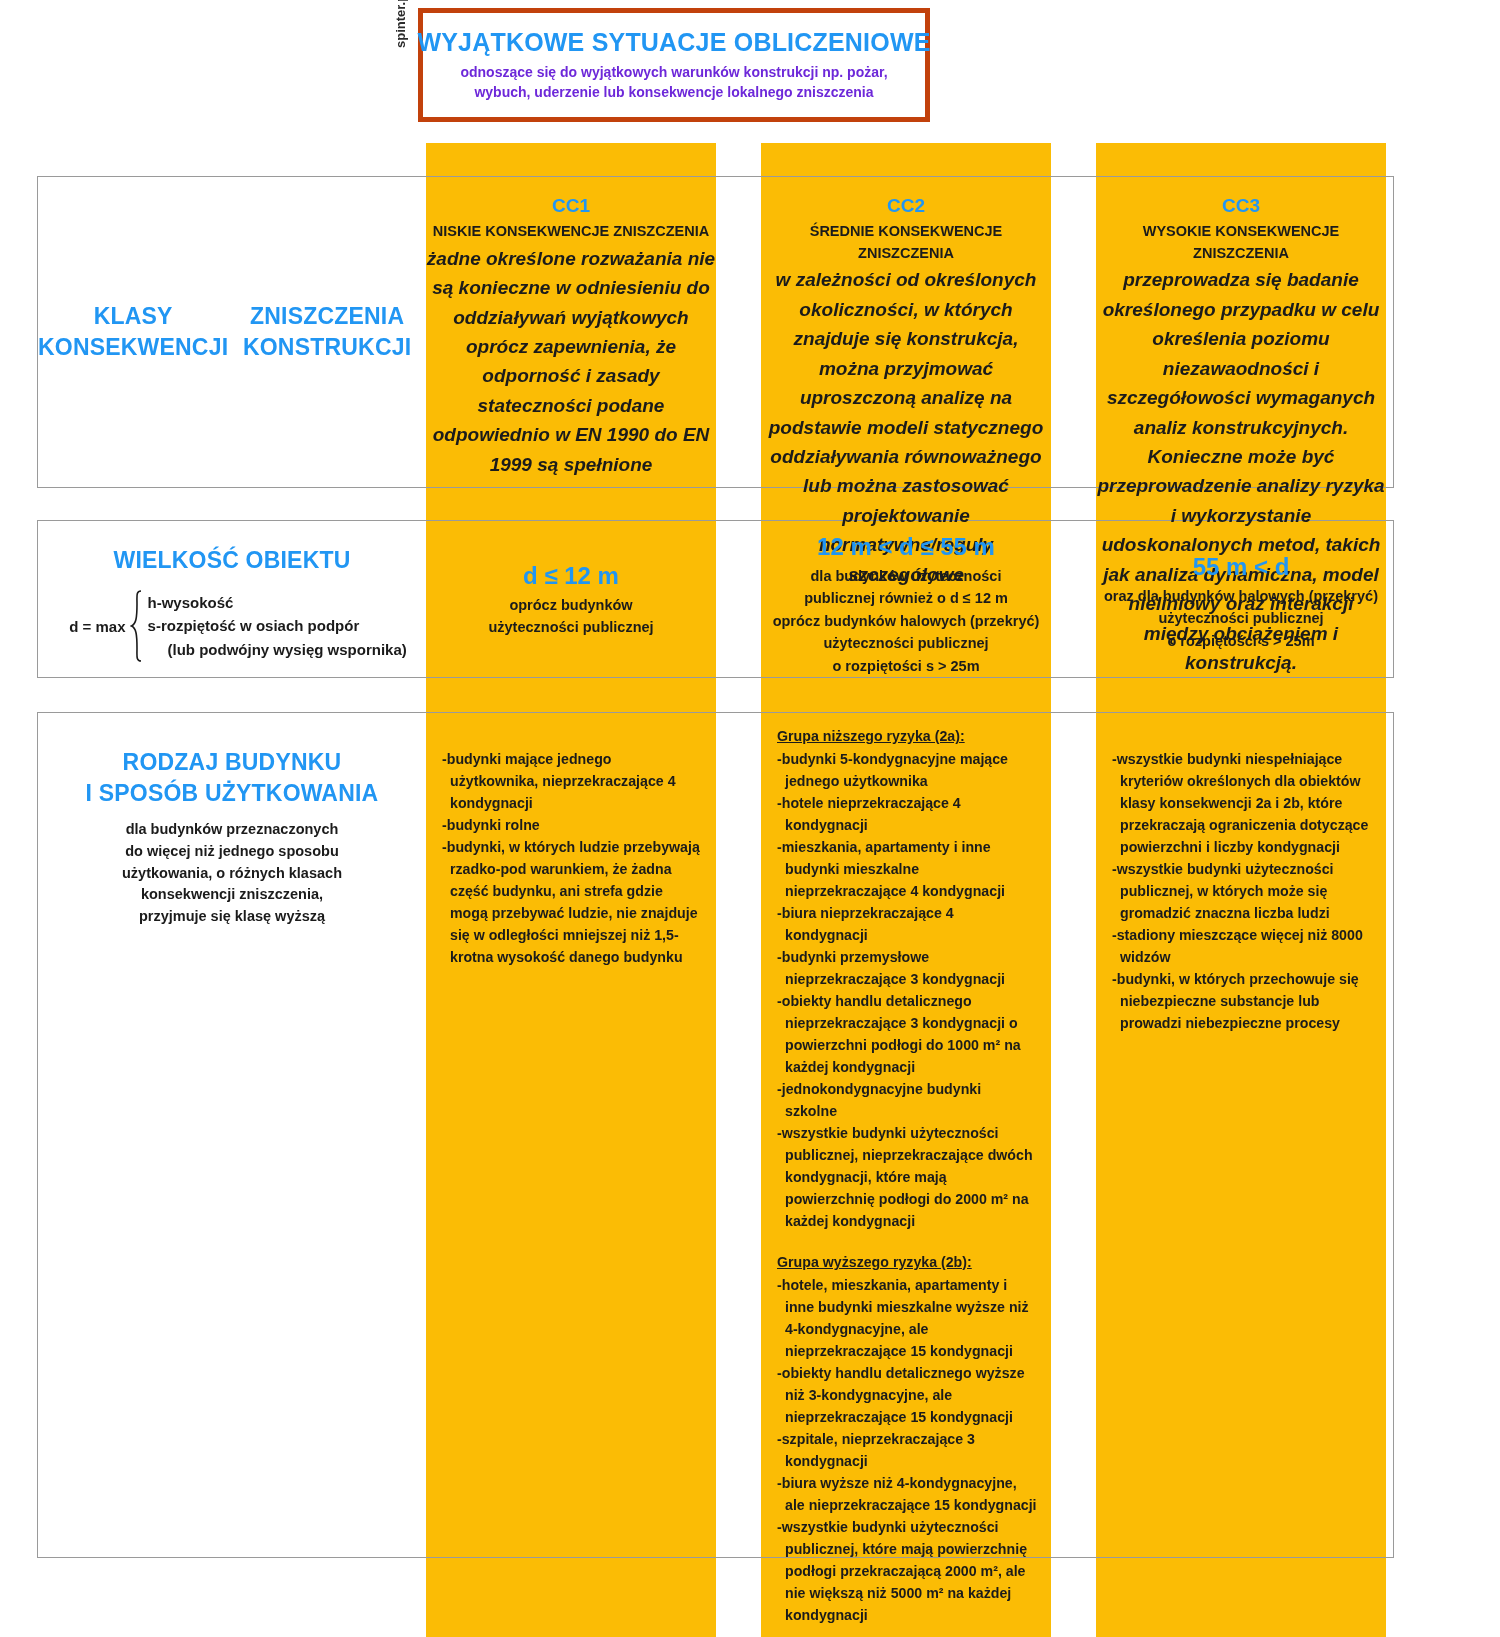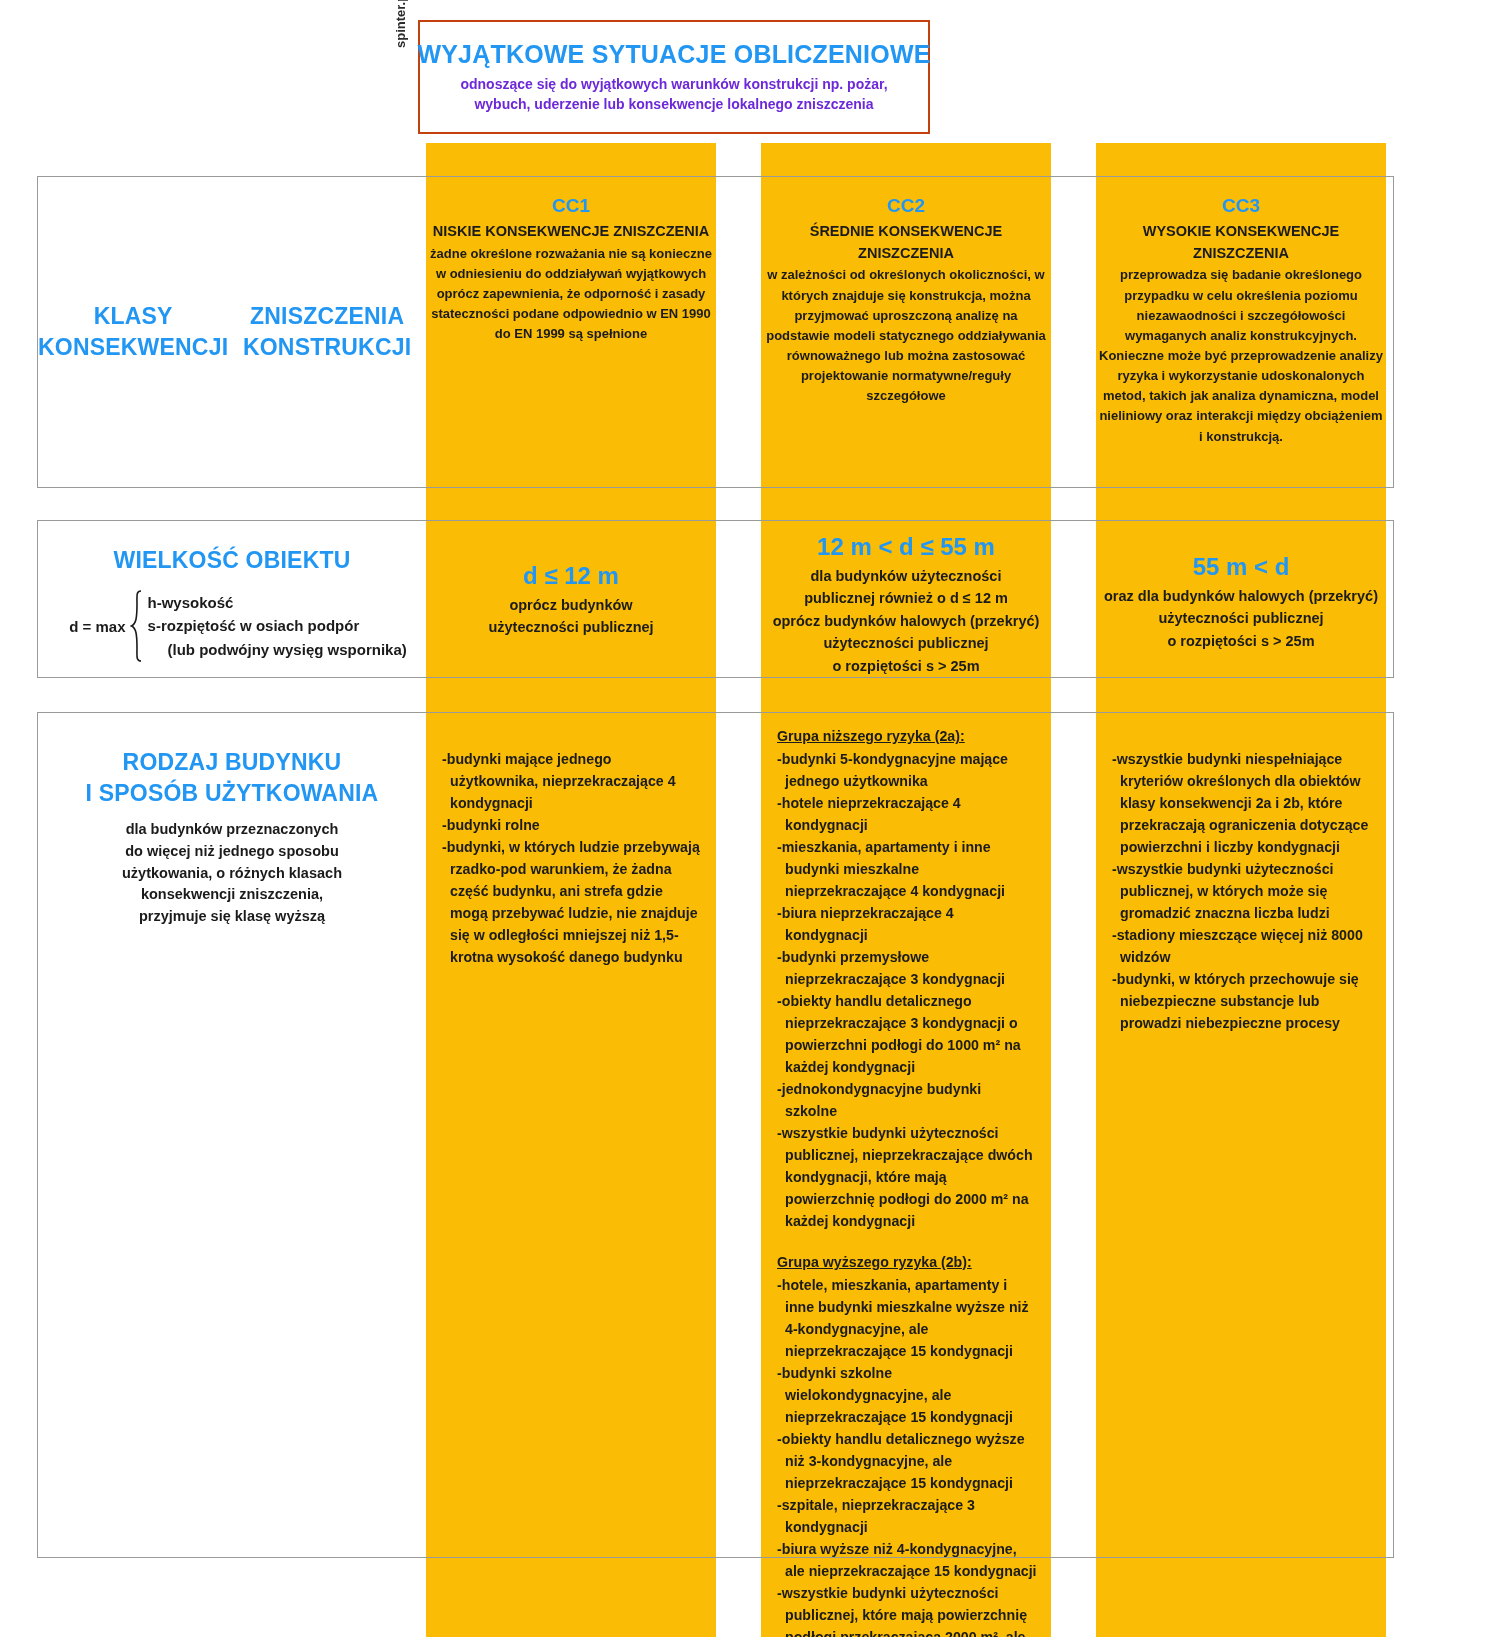--- a/index.html
+++ b/index.html
@@ -28,29 +28,28 @@
   #band-cc2 { left: 761px; height: 1494px; }
   #band-cc3 { left: 1096px; height: 1494px; }
 
   
   #title-box {
     position: absolute;
     left: 418px;
     top: 8px;
     width: 512px;
     height: 114px;
-    border: 2px solid #c2410c;
+    border: 5px solid #c2410c;
     background: #ffffff;
     z-index: 4;
     box-sizing: border-box;
     display: flex;
     flex-direction: column;
     align-items: center;
     justify-content: center;
-    margin-top: 12px;
   }
   #title-main {
     color: #2196F3;
     font-weight: bold;
     font-size: 25px;
     letter-spacing: 0.2px;
     margin-bottom: 5px;
     text-align: center;
     white-space: nowrap;
   }
@@ -166,22 +165,23 @@
     margin-bottom: 4px;
   }
   .cc-caption {
     font-weight: bold;
     font-size: 14.5px;
     line-height: 1.5;
     margin-bottom: 1px;
   }
   .cc-body {
     font-weight: bold;
-    font-size: 13px;
+    font-size: 19px;
     line-height: 1.55;
+    font-style: italic;
   }
 
   .size-value {
     color: #2196F3;
     font-weight: bold;
     font-size: 24px;
     line-height: 1.2;
     margin-bottom: 3px;
   }
   .size-body {
@@ -314,21 +314,20 @@
   <p class="li">-hotele nieprzekraczające 4 kondygnacji</p>
   <p class="li">-mieszkania, apartamenty i inne budynki mieszkalne nieprzekraczające 4 kondygnacji</p>
   <p class="li">-biura nieprzekraczające 4 kondygnacji</p>
   <p class="li">-budynki przemysłowe nieprzekraczające 3 kondygnacji</p>
   <p class="li">-obiekty handlu detalicznego nieprzekraczające 3 kondygnacji o powierzchni podłogi do 1000 m² na każdej kondygnacji</p>
   <p class="li">-jednokondygnacyjne budynki szkolne</p>
   <p class="li">-wszystkie budynki użyteczności publicznej, nieprzekraczające dwóch kondygnacji, które mają powierzchnię podłogi do 2000 m² na każdej kondygnacji</p>
   <div class="spacer"></div>
   <div class="grp-title">Grupa wyższego ryzyka (2b):</div>
   <p class="li">-hotele, mieszkania, apartamenty i inne budynki mieszkalne wyższe niż 4-kondygnacyjne, ale nieprzekraczające 15 kondygnacji</p>
-  <p class="li">-budynki szkolne wielokondygnacyjne, ale nieprzekraczające 15 kondygnacji</p>
   <p class="li">-obiekty handlu detalicznego wyższe niż 3-kondygnacyjne, ale nieprzekraczające 15 kondygnacji</p>
   <p class="li">-szpitale, nieprzekraczające 3 kondygnacji</p>
   <p class="li">-biura wyższe niż 4-kondygnacyjne, ale nieprzekraczające 15 kondygnacji</p>
   <p class="li">-wszystkie budynki użyteczności publicznej, które mają powierzchnię podłogi przekraczającą 2000 m², ale nie większą niż 5000 m² na każdej kondygnacji</p>
 
 </div>
 
 <div class="list-cell col3" style="top:748px;">
   <p class="li">-wszystkie budynki niespełniające kryteriów określonych dla obiektów klasy konsekwencji 2a i 2b, które przekraczają ograniczenia dotyczące powierzchni i liczby kondygnacji</p>
   <p class="li">-wszystkie budynki użyteczności publicznej, w których może się gromadzić znaczna liczba ludzi</p>

